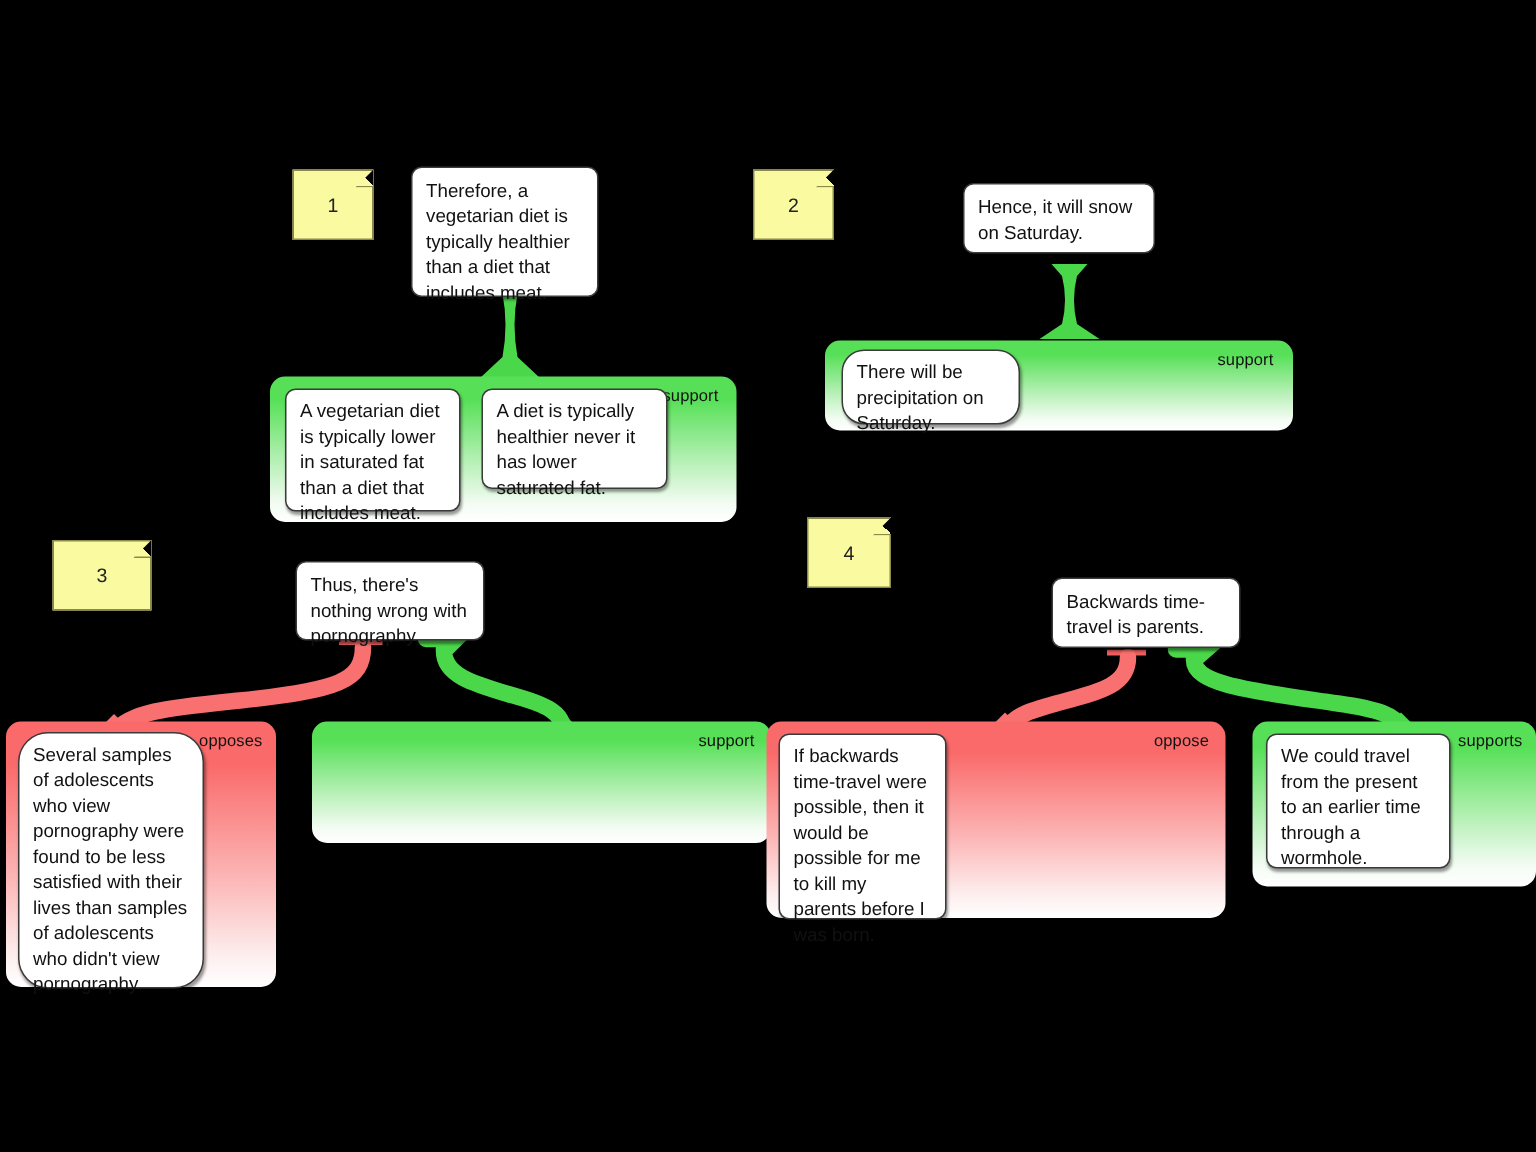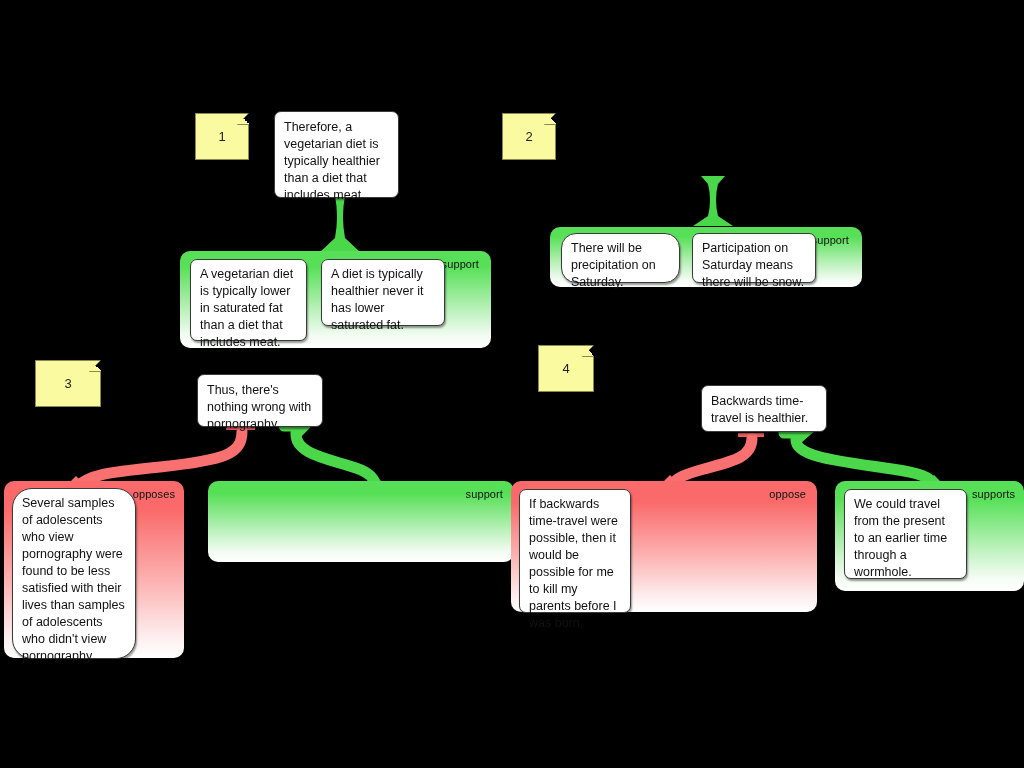--- a/index.html
+++ b/index.html
@@ -128,22 +128,22 @@
   </div>
 
   <svg class="conn" style="left:673px; top:176px; width:80px; height:62px;" viewBox="0 0 80 62">
     <path d="M28 0 L52 0 L45 8 Q41 24 45 40 L60 50 L20 50 L35 40 Q39 24 35 8 Z" fill="#4ad84a"></path>
   </svg>
 
   <div class="panel support" style="left:550px; top:227px; width:312px; height:60px;">
     <span class="ptag" style="right:13px;">support</span>
   </div>
   <div class="premise" style="left:561px; top:233px; width:119px; height:50px;border-radius:15px;">There will be precipitation on Saturday.</div>
-  <div class="premise" style="left:692px; top:233px; width:124px; height:50px;">Participation on Saturday means there will be snow.</div>
 
+  <div class="claim" style="left:642px; top:122px; width:128px; height:47px;">Hence, it will snow on Saturday.</div>
 
   <div class="sticky" style="left:35px; top:360px; width:66px; height:47px;">
     <span class="fold"></span>
     <span>3</span>
   </div>
 
   <svg class="conn" style="left:30px; top:426px; width:225px; height:66px;" viewBox="0 0 225 66">
     <path d="M196 2 L228 2" stroke="#f05e5e" stroke-width="4" fill="none"></path>
     <path d="M212 5 C212 28 196 34 130 41 C82 46 58 48 46 62" stroke="#f8706f" stroke-width="11" fill="none" stroke-linecap="round"></path>
     <path d="M30 66 L62 66 L46 50 Z" fill="#f8706f"></path>
@@ -184,15 +184,15 @@
   <div class="panel oppose" style="left:511px; top:481px; width:306px; height:131px;">
     <span class="ptag" style="right:11px;">oppose</span>
   </div>
   <div class="premise" style="left:519px; top:489px; width:112px; height:124px;">If backwards time-travel were possible, then it would be possible for me to kill my parents before I was born.</div>
 
   <div class="panel support" style="left:835px; top:481px; width:189px; height:110px;">
     <span class="ptag" style="right:9px;">supports</span>
   </div>
   <div class="premise" style="left:844px; top:489px; width:123px; height:90px;">We could travel from the present to an earlier time through a wormhole.</div>
 
-  <div class="claim" style="left:701px; top:385px; width:126px; height:47px;">Backwards time-travel is healthier.</div>
+  <div class="claim" style="left:701px; top:385px; width:126px; height:47px;">Backwards time-travel is parents.</div>
 
 </div>
 
 </body></html>

